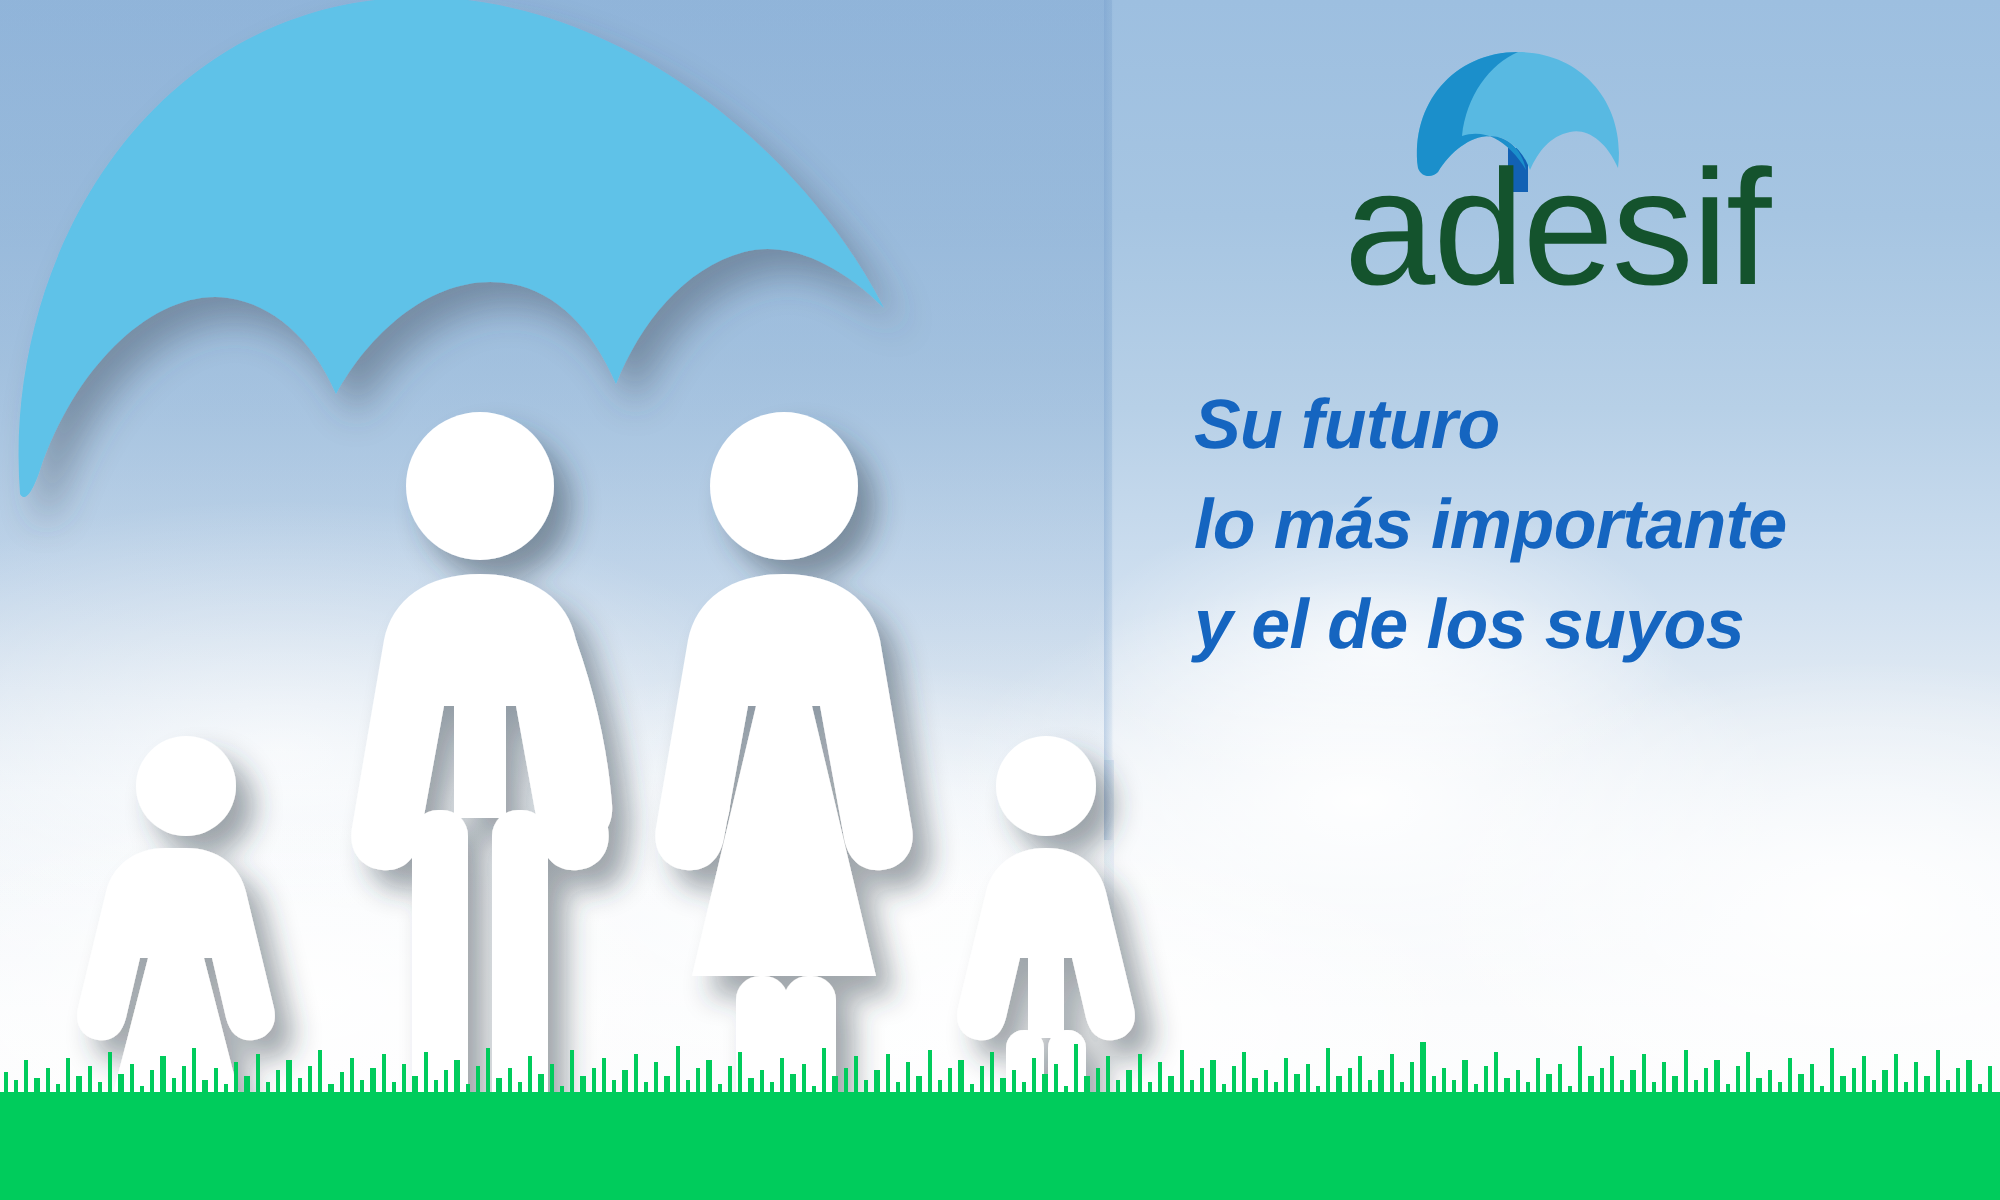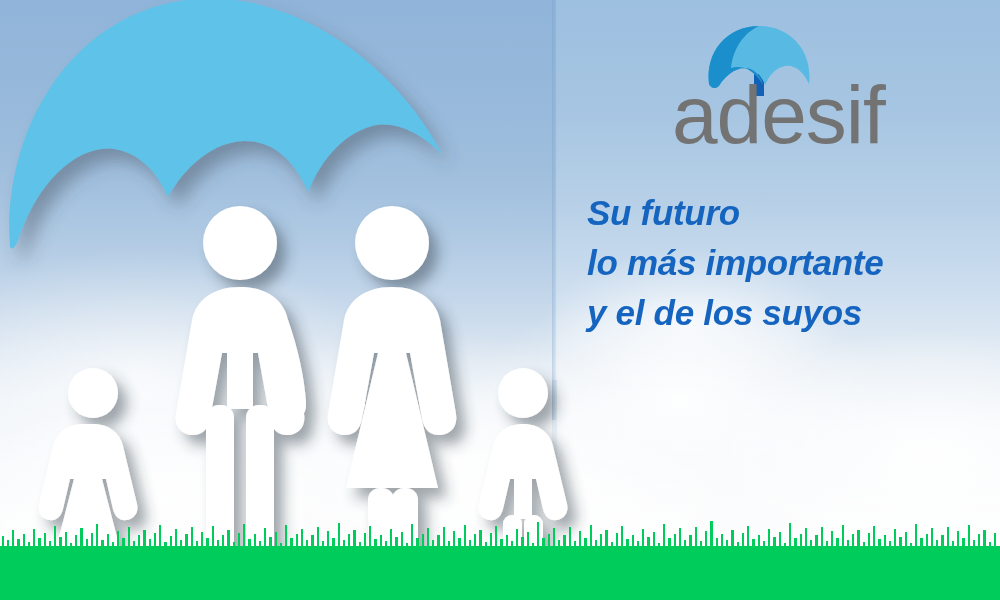--- a/index.html
+++ b/index.html
@@ -110,39 +110,39 @@
     left: 130px; top: 14px;
     width: 108px; height: 74px;
   }
   .logo-mark svg { display: block; }
   .logo-word {
     position: absolute;
     left: 97px; top: 66px;
     font-size: 82px;
     line-height: 82px;
     letter-spacing: -1px;
-    color: #737373;
+    color: #14532d;
     font-weight: 400;
     font-family: "Liberation Sans", sans-serif;
   }
 
   .tagline {
     position: absolute;
     left: 587px;
     top: 188px;
     width: 400px;
     color: #1565c0;
     font-family: "Liberation Sans", sans-serif;
     font-style: italic;
     font-weight: bold;
     font-size: 35px;
     line-height: 50px;
     letter-spacing: -0.3px;
   }
-  .tagline .line { display: block; white-space: nowrap; }
+  .tagline .line { display: block; white-space: nowrap; margin-left: 10px; }
 </style>
 </head>
 <body>
 
 <div id="banner">
 
   <div class="bg-layer sky-base"></div>
 
   <div class="bg-layer">
     <div class="cloud c1"></div>

